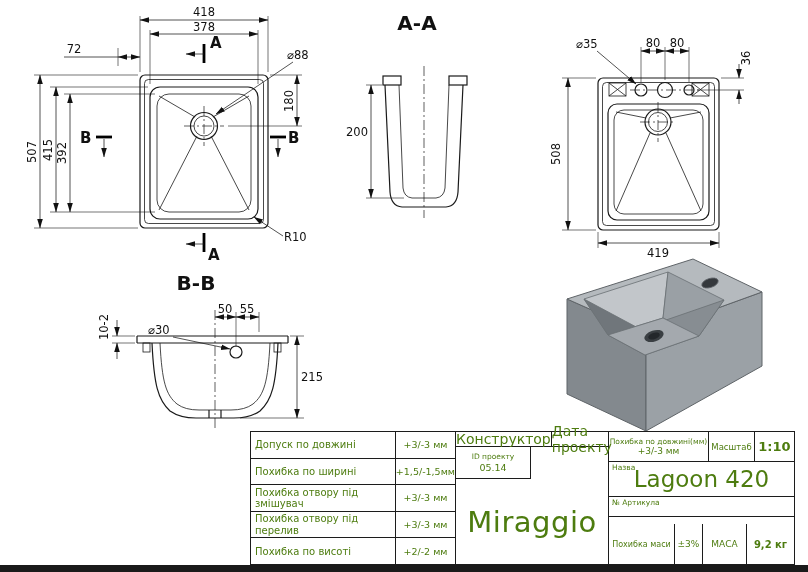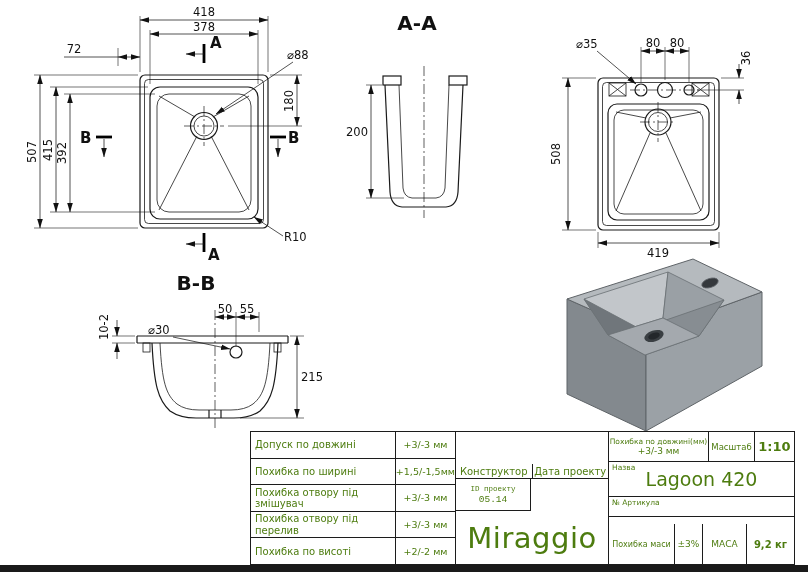--- a/index.html
+++ b/index.html
@@ -23,43 +23,43 @@
         border:1.6px solid #1c1c1c; display:flex; background:#fff; }
   .tb * { box-sizing:border-box; }
   .tb-left { width:205px; border-right:1.2px solid #1c1c1c; display:flex; flex-direction:column; }
   .tol-row { flex:1; display:flex; border-bottom:1.2px solid #1c1c1c; }
   .tol-row:last-child { border-bottom:none; }
   .tol-lab { width:145px; border-right:1.2px solid #1c1c1c; font-size:10px; line-height:1.12;
              padding:1px 4px; display:flex; align-items:center; }
   .tol-val { flex:1; font-size:9.5px; display:flex; align-items:center; justify-content:center; }
 
   .tb-mid { width:153px; border-right:1.2px solid #1c1c1c; display:flex; flex-direction:column; }
-  .mid-head { height:15px; display:flex; border-bottom:1.2px solid #1c1c1c; font-size:10px;margin-top:32px; }
+  .mid-head { height:15px; display:flex; border-bottom:1.2px solid #1c1c1c; font-size:14px; }
   .mid-head > div { flex:1; display:flex; align-items:center; justify-content:center; }
   .mid-head > div:first-child { border-right:1.2px solid #1c1c1c; }
   .mid-id { height:32px; display:flex; }
   .id-cell { width:75px; border-right:1.2px solid #1c1c1c; border-bottom:1.2px solid #1c1c1c;
-             display:flex; flex-direction:column; align-items:center; justify-content:center; gap:1px;font-family:Liberation Mono, monospace; }
+             display:flex; flex-direction:column; align-items:center; justify-content:center; gap:1px; }
   .id-label { font-size:7.5px; } .id-value { font-size:9.5px; }
   .id-rest { flex:1; }
   .mid-brand { flex:1; display:flex; align-items:center; justify-content:center;
                font-size:29px; letter-spacing:0.5px; }
 
   .tb-right { flex:1; display:flex; flex-direction:column; }
   .r1 { height:30px; display:flex; border-bottom:1.2px solid #1c1c1c; }
   .r1-tol { width:100px; border-right:1.2px solid #1c1c1c; display:flex; flex-direction:column;
             align-items:center; justify-content:center; }
   .r1-tol .l1 { font-size:7.5px; } .r1-tol .l2 { font-size:9px; }
   .r1-scale-lab { width:46px; border-right:1.2px solid #1c1c1c; font-size:8.5px;
                   display:flex; align-items:center; justify-content:center; }
   .r1-scale-val { flex:1; font-weight:bold; font-size:13px; display:flex; align-items:center; justify-content:center; }
   .r-name { height:35px; border-bottom:1.2px solid #1c1c1c; position:relative;
             display:flex; align-items:center; justify-content:center; }
   .mini { position:absolute; top:1px; left:3px; font-size:7.5px; }
-  .r-name .val { font-size:19px; }
+  .r-name .val { font-size:23px; }
   .r-art  { height:20px; border-bottom:1.2px solid #1c1c1c; position:relative; }
   .r-size { height:27px; border-bottom:1.2px solid #1c1c1c; position:relative;
             display:flex; align-items:center; justify-content:center; }
   .r-size .val { font-size:13px; margin-left:10px; }
   .r-mass { flex:1; display:flex; font-size:8px;margin-top:7px; }
   .r-mass > div { display:flex; align-items:center; justify-content:center; border-right:1.2px solid #1c1c1c; }
   .m1 { width:66px; } .m2 { width:28px; font-size:9px; } .m3 { width:44px; font-size:9px; }
   .m4 { flex:1; border-right:none !important; font-size:10px; font-weight:bold; }
 
   .bottom-bar { position:absolute; left:0; top:565px; width:808px; height:7px; background:#1a1a1a; }

